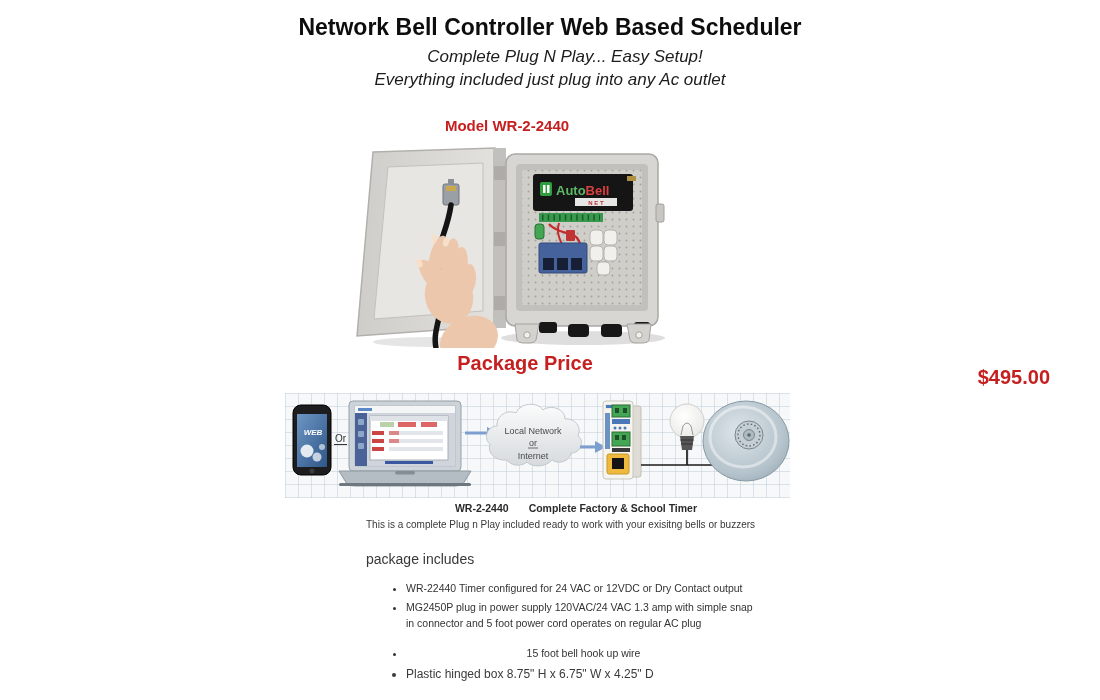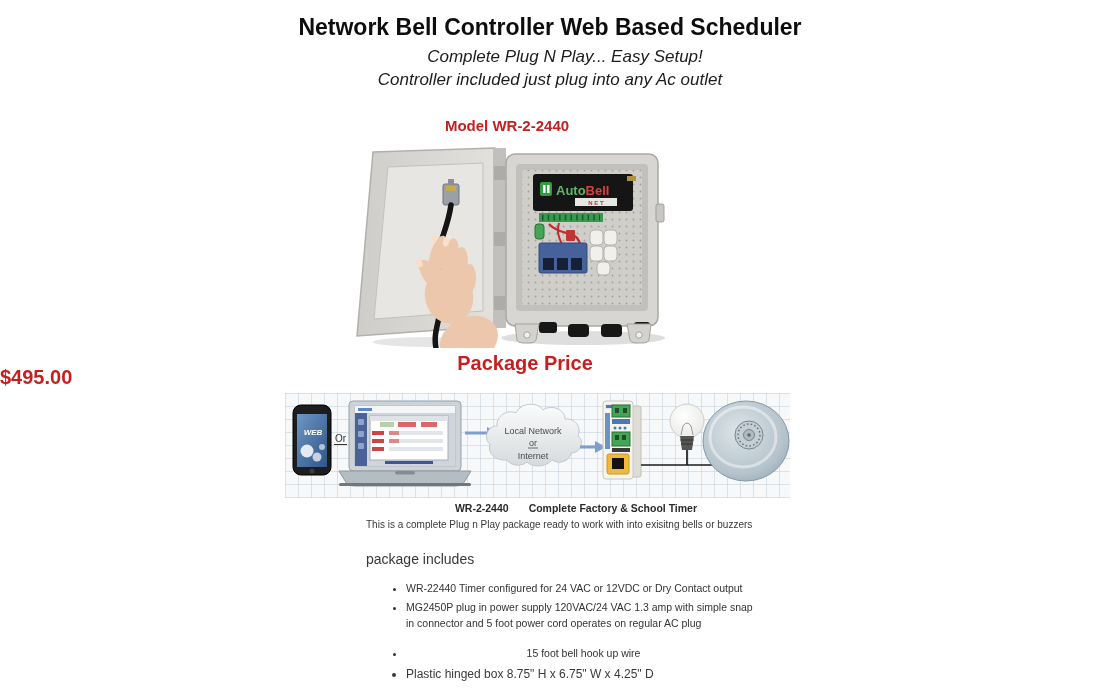--- a/index.html
+++ b/index.html
@@ -12,21 +12,21 @@
     font-style:italic;font-size:17px;color:#1c1c1c;}
   .sub1{top:47px;padding-left:15px;} .sub2{top:70px;}
 
   .model-heading{position:absolute;top:117px;left:0;width:1014px;text-align:center;
     font-size:15px;font-weight:bold;color:#c51f1f;}
 
   .photo-wrap{position:absolute;left:343px;top:146px;width:325px;height:202px;}
 
   .price-label{position:absolute;top:352px;left:0;width:1050px;text-align:center;
     font-size:20px;font-weight:bold;color:#c51f1f;}
-  .price-amount{position:absolute;top:366px;left:0;width:1050px;text-align:left;
+  .price-amount{position:absolute;top:366px;left:0;width:1050px;text-align:right;
     font-size:20px;font-weight:bold;color:#c51f1f;}
 
   .diagram{position:absolute;left:285px;top:393px;width:505px;height:105px;
     background-color:#f6f8f9;
     background-image:linear-gradient(rgba(185,200,212,0.45) 1px, transparent 1px),
                      linear-gradient(90deg, rgba(185,200,212,0.45) 1px, transparent 1px);
     background-size:13px 13px;}
   .diagram svg{position:absolute;left:0;top:0;}
 
   .details{position:absolute;left:366px;top:502px;width:420px;color:#2e2e2e;}
@@ -40,21 +40,21 @@
   .bullets li.gap-above{margin-top:15px;text-align:center;}
   .bullets li.larger{font-size:12px;color:#3a3a3a;}
 </style>
 </head>
 <body>
 
 <div class="page">
 
   <div class="title">Network Bell Controller Web Based Scheduler</div>
   <div class="subtitle sub1">Complete Plug N Play... Easy Setup!</div>
-  <div class="subtitle sub2">Controller included just plug into any Ac outlet</div>
+  <div class="subtitle sub2">Everything included just plug into any Ac outlet</div>
 
   <div class="model-heading">Model WR-2-2440</div>
 
   <div class="photo-wrap">
     <svg width="325" height="202" viewBox="0 0 325 202">
       <defs>
         <pattern id="holes" width="7" height="7" patternUnits="userSpaceOnUse">
           <circle cx="3.5" cy="3.5" r="1" fill="#a5a39f"></circle>
         </pattern>
         <linearGradient id="doorGrad" x1="0" y1="0" x2="1" y2="0">
@@ -281,21 +281,21 @@
         <circle cx="464" cy="42" r="5.5" fill="#aeb9c0" stroke="#77858f"></circle>
         <circle cx="464" cy="42" r="1.8" fill="#5d6a74"></circle>
       </g>
     </svg>
   </div>
 
   <div class="details">
     <div class="detail-heading">
       <span class="model-code">WR-2-2440</span><span>Complete Factory &amp; School Timer</span>
     </div>
-    <div class="detail-intro">This is a complete Plug n Play package  ready to work  with into exisitng bells or buzzers</div>
+    <div class="detail-intro">This is a complete Plug n Play included  ready to work  with your exisitng bells or buzzers</div>
     <div class="includes">package includes</div>
     <ul class="bullets">
       <li>WR-22440 Timer  configured for 24 VAC or 12VDC or Dry Contact output</li>
       <li>MG2450P plug in power supply 120VAC/24 VAC 1.3 amp  with simple snap in connector and 5 foot power cord operates on regular AC plug</li>
       <li class="gap-above">15 foot bell hook up wire</li>
       <li class="larger">Plastic hinged box 8.75" H x 6.75" W x 4.25" D</li>
     </ul>
   </div>
 
 </div>

